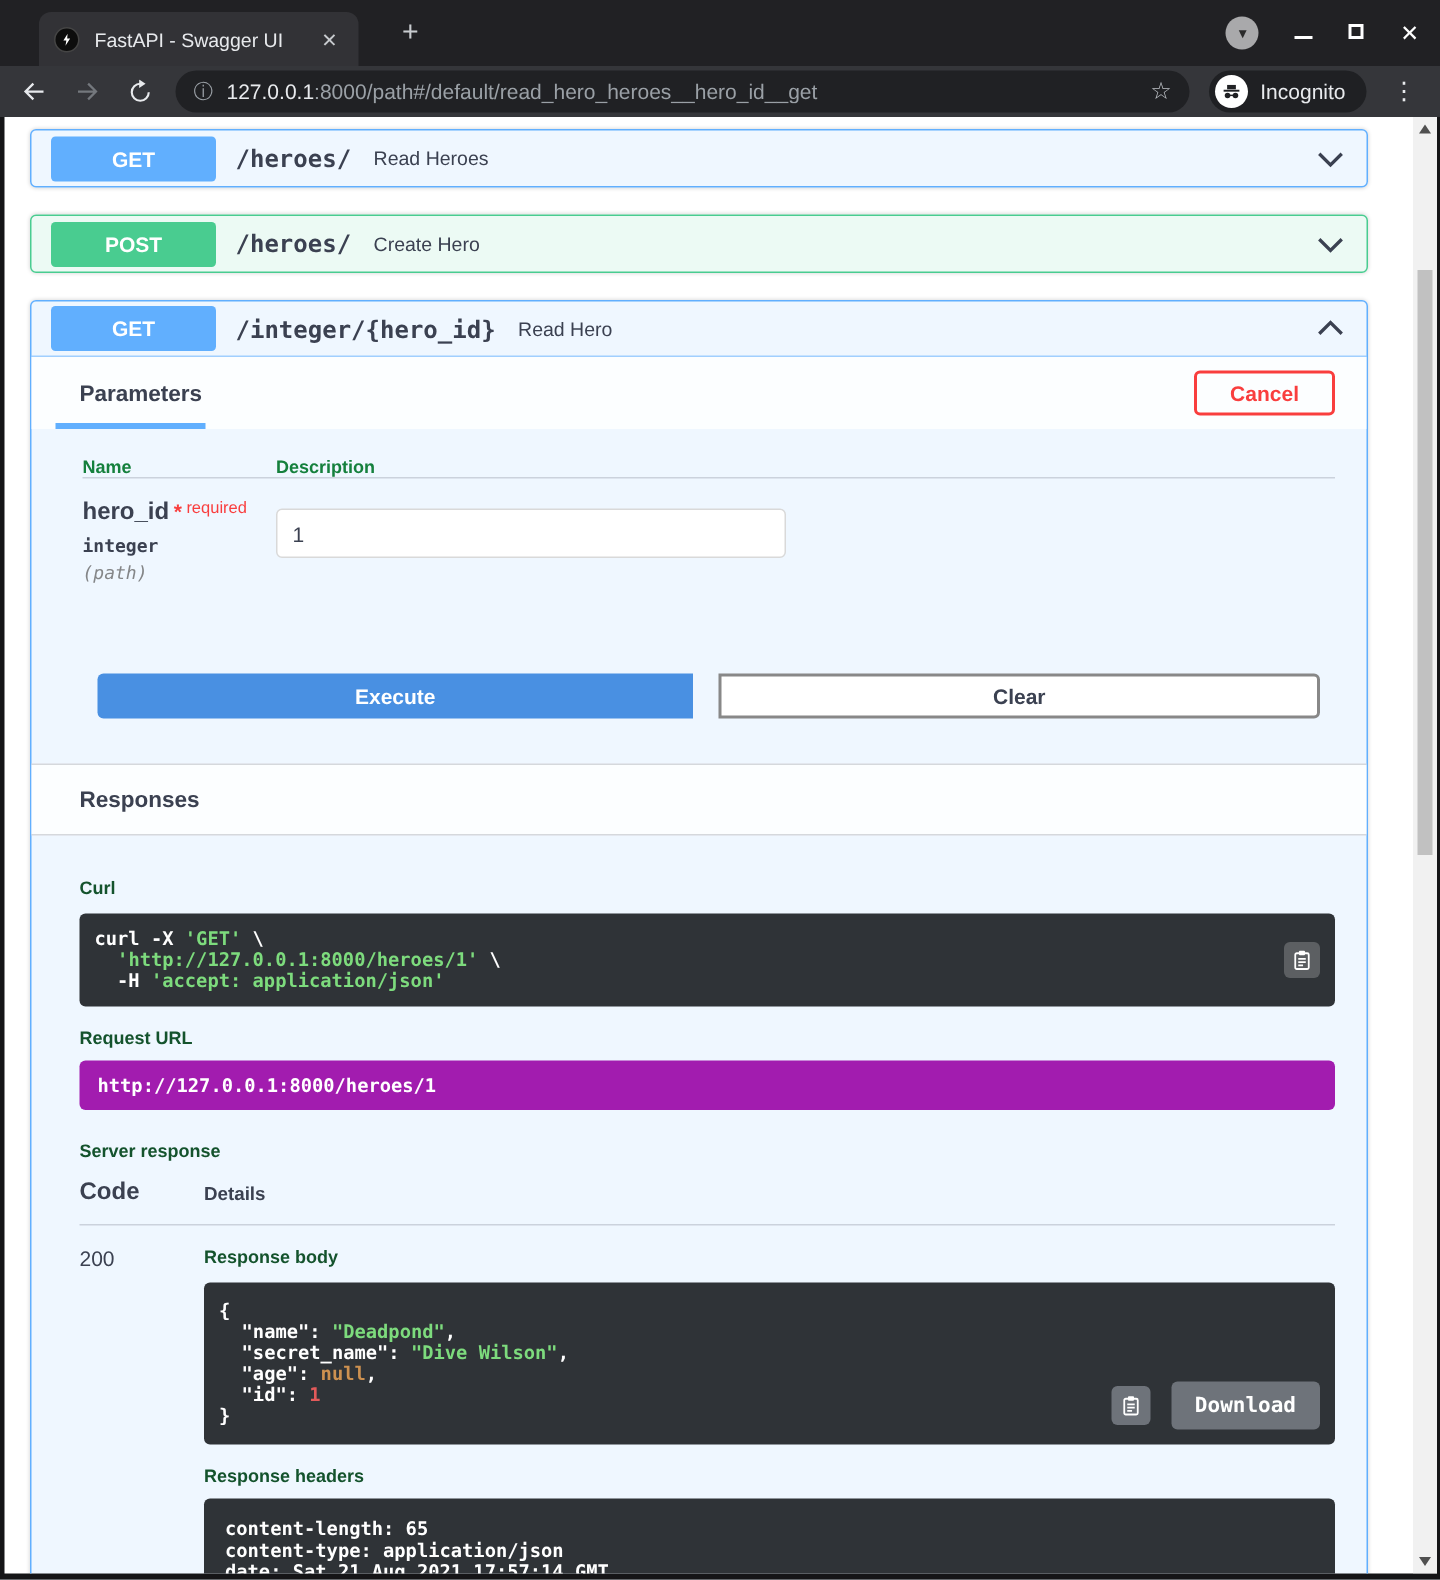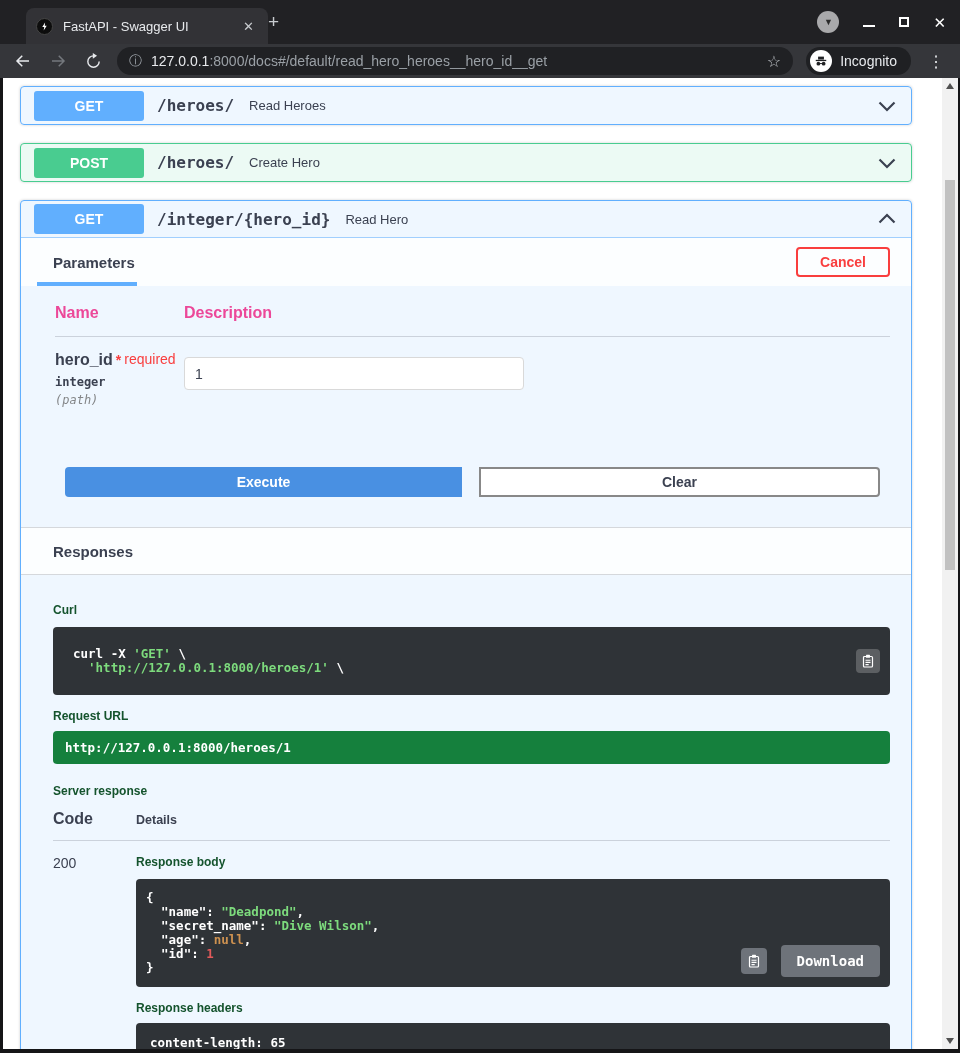--- a/index.html
+++ b/index.html
@@ -6,21 +6,21 @@
   body {
     width: 960px; height: 1053px; overflow: hidden;
     font-family: "Liberation Sans", sans-serif;
     background: #151517;
   }
   .window { position: relative; width: 960px; height: 1053px; background: #151517; }
 
   
   .titlebar { position: absolute; top: 0; left: 0; right: 0; height: 44px; background: #212124; }
   .btab {
-    position: absolute; left: 26px; top: 8px; width: 242px; height: 36px;
+    position: absolute; left: 26px; top: 8px; width: 213px; height: 36px;
     background: #323236; border-radius: 8px 8px 0 0;
     display: flex; align-items: center; padding: 0 10px;
   }
   .favicon {
     width: 17px; height: 17px; border-radius: 50%; background: #0d0d0d; border: 1px solid #454545;
     display: flex; align-items: center; justify-content: center; flex: none;
   }
   .btab-title { color: #e8eaed; font-size: 13px; margin-left: 10px; flex: 1; white-space: nowrap; overflow: hidden; }
   .btab-close { color: #c8cbcf; font-size: 13px; padding: 2px 4px; }
   .newtab { position: absolute; left: 264px; top: 12px; color: #c8cbcf; font-size: 19px; line-height: 20px; padding: 0 4px; }
@@ -87,25 +87,25 @@
   }
   .tab-item { font-size: 15px; font-weight: bold; color: #3b4151; position: relative; height: 48px; display: flex; align-items: center; }
   .tab-underline { position: absolute; bottom: 0; left: -16px; width: 100px; height: 4px; background: #61affe; }
   .btn-cancel {
     margin-left: auto; background: transparent; border: 2px solid #f93e3e; color: #f93e3e;
     font-weight: bold; font-size: 14px; padding: 5px 22px; border-radius: 4px; font-family: inherit;
   }
 
   .params-area { padding: 18px 21px 0 34px; }
   .params-grid { display: grid; grid-template-columns: 129px 1fr; }
-  .th { font-size: 16px; font-weight: bold; color: #ec4899; padding-bottom: 14px; border-bottom: 1px solid rgba(59,65,81,.2); }
+  .th { font-size: 12px; font-weight: bold; color: #15803d; border-bottom: 1px solid rgba(59,65,81,.2); }
   .param-cell { padding-top: 14px; }
   .param-name { font-size: 16px; font-weight: bold; color: #3b4151; }
   .required-star { color: #f93e3e; font-weight: bold; font-size: 14px; margin-left: 3px; }
-  .required-label { color: #f93e3e; font-size: 14px; vertical-align: top; margin-left: 3px; text-align: right; }
+  .required-label { color: #f93e3e; font-size: 11px; vertical-align: top; margin-left: 3px; text-align: right; }
   .param-type { font-weight: bold; font-size: 12px; color: #3b4151; margin-top: 6px; }
   .param-in { font-style: italic; font-size: 12px; color: #848688; margin-top: 4px; }
   .param-input {
     width: 340px; height: 33px; border: 1px solid #d9d9d9; border-radius: 4px;
     padding: 0 10px; font-size: 14px; color: #3b4151; margin-top: 6px; background: #fff;
   }
 
   .execute-row { display: flex; margin: 60px 31px 0 44px; gap: 17px; }
   .btn-execute { flex: 1; background: #4990e2; border: none; color: #fff; font-weight: bold; font-size: 14px; height: 30px; border-radius: 4px 0 0 4px; font-family: inherit; }
   .btn-clear   { flex: 1; background: #fff; border: 2px solid #888; color: #3b4151; font-weight: bold; font-size: 14px; height: 30px; border-radius: 0 4px 4px 0; font-family: inherit; }
@@ -113,39 +113,39 @@
   .responses-header {
     margin-top: 30px; background: rgba(255,255,255,.8);
     border-top: 1px solid rgba(59,65,81,.2); border-bottom: 1px solid rgba(59,65,81,.2);
     height: 48px; display: flex; align-items: center; padding: 0 21px 0 32px;
   }
   .responses-title { font-size: 15px; font-weight: bold; color: #3b4151; }
   .responses-inner { padding: 28px 21px 20px 32px; }
 
   .block-label { font-size: 12px; font-weight: bold; color: #14532d; }
   .code-block {
-    background: #2f3337; border-radius: 4px; padding: 20px; margin-top: 10px;
+    background: #2f3337; border-radius: 4px; padding: 10px; margin-top: 10px;
     font-family: "DejaVu Sans Mono", "Liberation Mono", monospace;
     font-size: 12.5px; font-weight: bold; color: #fff; position: relative;
   }
   .code-line { white-space: pre; line-height: 14px; height: 14px; }
   .seg-p { color: #ffffff; }
   .seg-s { color: #7ddb7d; }
   .seg-n { color: #cd9150; }
   .seg-d { color: #e25a5a; }
 
   .copy-btn {
     position: absolute; right: 10px; top: 50%; transform: translateY(-50%);
     width: 24px; height: 24px; background: rgba(255,255,255,.22); border: none; border-radius: 4px;
     display: flex; align-items: center; justify-content: center;
   }
   .mt14 { margin-top: 14px; }
   .mt20 { margin-top: 20px; }
   .request-url-block {
-    background: #15803d; border-radius: 4px; margin-top: 8px; padding: 9px 12px;
+    background: #a21caf; border-radius: 4px; margin-top: 8px; padding: 9px 12px;
     font-family: "DejaVu Sans Mono", "Liberation Mono", monospace;
     font-size: 12.5px; font-weight: bold; color: #fff;
   }
 
   .sr-grid { display: grid; grid-template-columns: 83px 1fr; margin-top: 12px; }
   .sr-code-header { font-size: 16px; font-weight: bold; color: #3b4151; padding-bottom: 12px; border-bottom: 1px solid rgba(59,65,81,.2); }
   .sr-details-header { font-size: 12.5px; font-weight: bold; color: #3b4151; padding-top: 3px; padding-bottom: 12px; border-bottom: 1px solid rgba(59,65,81,.2); }
   .sr-code { font-size: 14px; color: #3b4151; padding-top: 14px; }
   .sr-details { padding-top: 14px; }
   .body-block { padding: 12px 10px; }
@@ -194,21 +194,21 @@
         </svg>
     </span>
     <span class="nav-btn">
       <svg width="17" height="17" viewBox="0 0 24 24">
           <path d="M12 4a8 8 0 1 0 8 8" fill="none" stroke="#e8eaed" stroke-width="2"></path>
           <path d="M11 0l6 4-6 4z" fill="#e8eaed"></path>
         </svg>
     </span>
     <div class="urlbar">
       <span class="info-glyph">ⓘ</span>
-      <span class="url-text"><span class="url-host">127.0.0.1</span><span>:8000/docs#/default/read_hero_heroes__hero_id__get</span></span>
+      <span class="url-text"><span class="url-host">127.0.0.1</span><span>:8000/path#/default/read_hero_heroes__hero_id__get</span></span>
       <span class="star-glyph">☆</span>
     </div>
     <div class="incog">
       <span class="incog-circle">
         <svg width="14" height="14" viewBox="0 0 24 24" fill="#202124">
             <rect x="3" y="10" width="18" height="2.2"></rect>
             <rect x="7" y="4.5" width="10" height="5"></rect>
             <circle cx="7.5" cy="16.5" r="3.2"></circle>
             <circle cx="16.5" cy="16.5" r="3.2"></circle>
             <rect x="10" y="15.6" width="4" height="1.6"></rect>
@@ -292,20 +292,21 @@
 
         <div class="responses-header">
           <span class="responses-title">Responses</span>
         </div>
 
         <div class="responses-inner">
           <div class="block-label">Curl</div>
           <div class="code-block">
             <div class="code-line"><span class="seg-p">curl -X </span><span class="seg-s">'GET'</span><span class="seg-p"> \</span></div>
               <div class="code-line"><span class="seg-p">  </span><span class="seg-s">'http://127.0.0.1:8000/heroes/1'</span><span class="seg-p"> \</span></div>
+              <div class="code-line"><span class="seg-p">  -H </span><span class="seg-s">'accept: application/json'</span></div>
               <button class="copy-btn">
               <svg width="14" height="14" viewBox="0 0 14 14">
                   <rect x="2.5" y="2.5" width="9" height="10.5" rx="1" fill="none" stroke="#fff" stroke-width="1.2"></rect>
                   <rect x="5" y="0.8" width="4" height="3" rx="0.6" fill="#fff"></rect>
                   <path d="M4.5 6.2h5M4.5 8.4h5M4.5 10.6h3.2" stroke="#fff" stroke-width="1.1"></path>
                 </svg>
             </button>
           </div>
 
           <div class="block-label mt14">Request URL</div>

